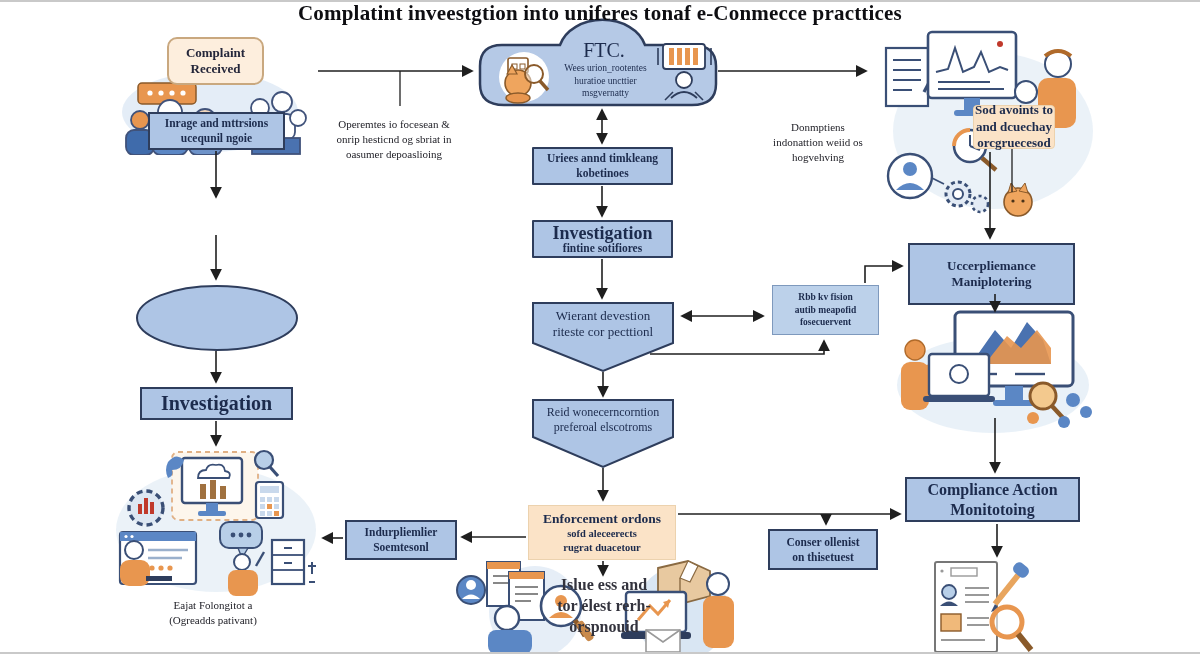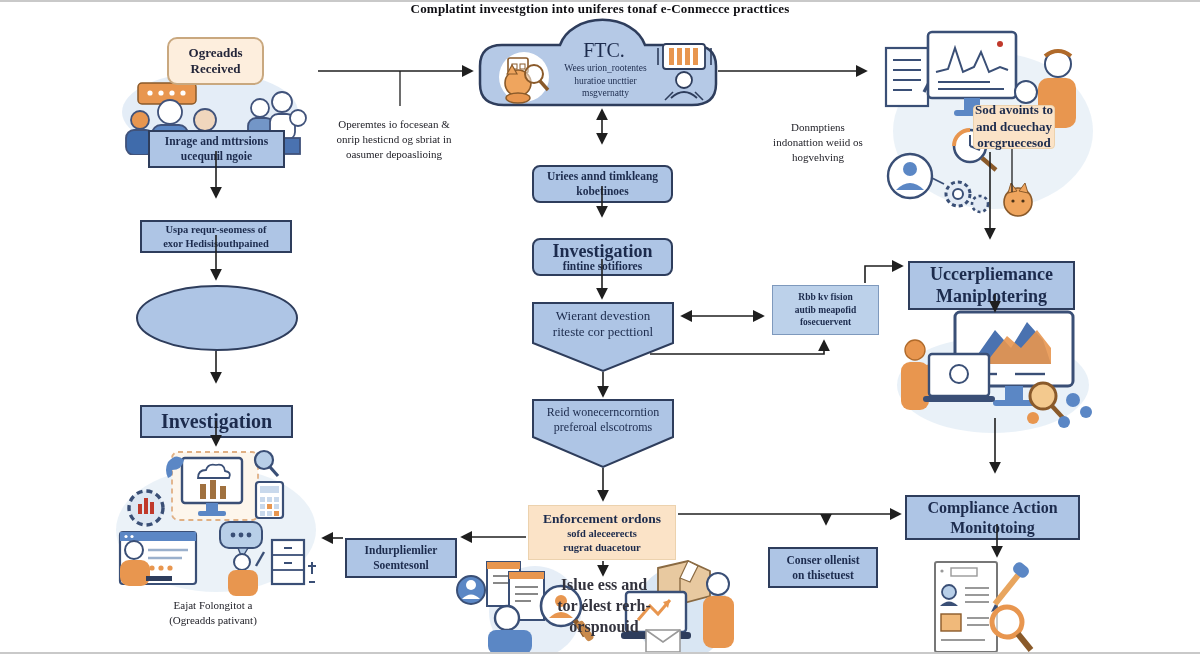--- a/index.html
+++ b/index.html
@@ -5,29 +5,29 @@
   html,body{margin:0;padding:0;background:#fff;}
   #stage{position:relative;width:1200px;height:654px;background:#ffffff;overflow:hidden;
          font-family:"Liberation Serif",serif;color:#1c2b4d;}
   .edge-line{position:absolute;left:0;width:100%;height:2px;background:#c9c9c9;z-index:5;}
   svg.layer{position:absolute;left:0;top:0;}
   #shapes{z-index:1;}
   #arrows{z-index:4;pointer-events:none;}
   .icon{position:absolute;z-index:2;}
   .node{position:absolute;z-index:3;display:flex;flex-direction:column;align-items:center;
         justify-content:center;text-align:center;white-space:pre-line;box-sizing:border-box;}
-  .blue{background:#aec5e5;border:2px solid #2e3d5c;color:#1c2b4d;font-weight:bold;margin-top:18px;}
-  .rounded{border-radius:8px;}
+  .blue{background:#aec5e5;border:2px solid #2e3d5c;color:#1c2b4d;font-weight:bold;}
+  .rounded{border-radius:1px;}
   .lightblue{background:#bcd1ea;border:1px solid #7e99bd;color:#1c2b4d;font-weight:bold;}
   .peach{background:#fdeedd;border:2px solid #c9a87f;border-radius:10px;color:#24263a;font-weight:bold;}
   .peach-flat{background:#fbe3c7;border:1px solid #ecd2ae;color:#1c2b4d;}
   .caption{position:absolute;z-index:3;text-align:center;white-space:pre-line;color:#23232a;}
   .shape-label{position:absolute;z-index:3;display:flex;align-items:center;justify-content:center;
         text-align:center;white-space:pre-line;color:#1c2b4d;font-weight:normal;}
-  #title{position:absolute;top:1px;left:0;width:100%;text-align:center;font-size:13px;
+  #title{position:absolute;top:1px;left:0;width:100%;text-align:center;font-size:21px;
         font-weight:bold;color:#0e0e12;z-index:3;letter-spacing:.2px;}
 </style>
 </head>
 <body>
 
 <div id="stage">
   <div class="edge-line" style="top:0"></div>
   <div class="edge-line" style="bottom:0"></div>
 
   <div id="title">Complatint inveestgtion into uniferes tonaf e-Conmecce practtices</div>
@@ -340,28 +340,26 @@
         <rect x="88" y="6" width="16" height="12" rx="5" fill="#5b87c5" transform="rotate(40 96 12)"></rect>
         <polygon points="70,46 66,54 74,51" fill="#3a4f76"></polygon>
       </g>
       <g>
         <circle cx="82" cy="64" r="15" fill="#fff" fill-opacity=".6" stroke="#e8964f" stroke-width="5"></circle>
         <line x1="93" y1="76" x2="106" y2="92" stroke="#8a5a2a" stroke-width="6"></line>
       </g>
     </svg>
   </div>
 
-  <div class="node peach" style="left:167px;top:37px;width:97px;height:48px;font-size:13px;line-height:1.25">Ogreadds
+  <div class="node peach" style="left:167px;top:37px;width:97px;height:48px;font-size:13px;line-height:1.25">Complaint
 Received</div>
 
   <div class="node blue" style="left:148px;top:112px;width:137px;height:38px;font-size:11.5px;line-height:1.3">Inrage and mttrsions
 ucequnil ngoie</div>
 
-  <div class="node blue" style="left:140px;top:202px;width:152px;height:33px;font-size:10.5px;line-height:1.3">Uspa requr-seomess of
-exor Hedisisouthpained</div>
 
 
   <div class="node blue" style="left:140px;top:387px;width:153px;height:33px;font-size:20px">Investigation</div>
 
   <div class="caption" style="left:304px;top:117px;width:180px;font-size:11px;line-height:1.35">Operemtes io focesean &amp;
 onrip hesticnd og sbriat in
 oasumer depoaslioing</div>
 
   <div class="node blue" style="left:345px;top:520px;width:112px;height:40px;font-size:11.5px;line-height:1.3">Indurpliemlier
 Soemtesonl</div>
@@ -399,21 +397,21 @@
 orspnouid</div>
 
   <div class="caption" style="left:748px;top:120px;width:140px;font-size:11px;line-height:1.35">Donmptiens
 indonattion weiid os
 hogvehving</div>
 
   <div class="node peach-flat" style="left:973px;top:105px;width:82px;height:44px;font-size:13px;font-weight:bold;line-height:1.3;border-radius:4px">Sod avoints to
 and dcuechay
 orcgruecesod</div>
 
-  <div class="node blue" style="left:908px;top:243px;width:167px;height:49px;font-size:18px;line-height:1.2;border-width:2.5px">Uccerpliemance
+  <div class="node blue" style="left:908px;top:243px;width:167px;height:62px;font-size:13px;line-height:1.2;border-width:2.5px">Uccerpliemance
 Maniplotering</div>
 
   <div class="node lightblue" style="left:772px;top:285px;width:107px;height:50px;font-size:9.5px;line-height:1.3">Rbb kv fision
 autib meapofid
 fosecuervent</div>
 
   <div class="node blue" style="left:905px;top:477px;width:175px;height:45px;font-size:16px;line-height:1.2;border-width:2.5px">Compliance Action
 Monitotoing</div>
 
   <div class="node blue" style="left:768px;top:529px;width:110px;height:41px;font-size:11.5px;line-height:1.3">Conser ollenist

